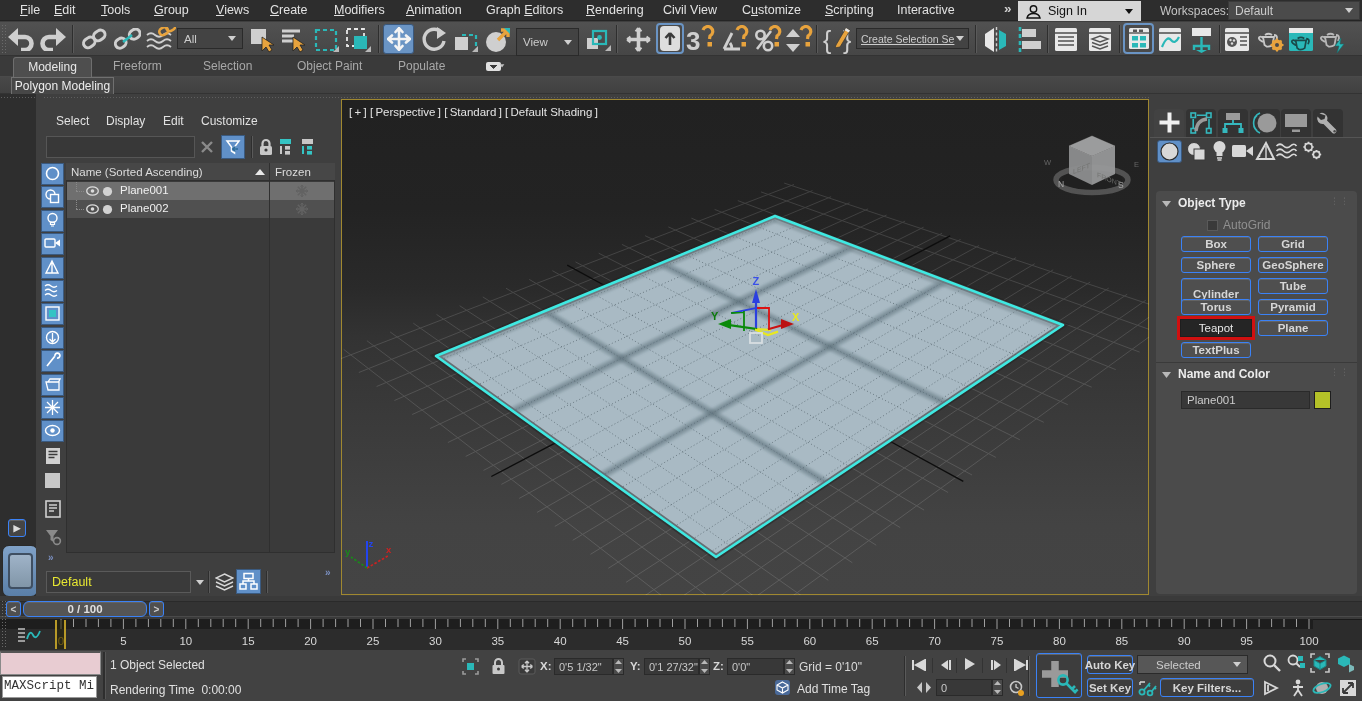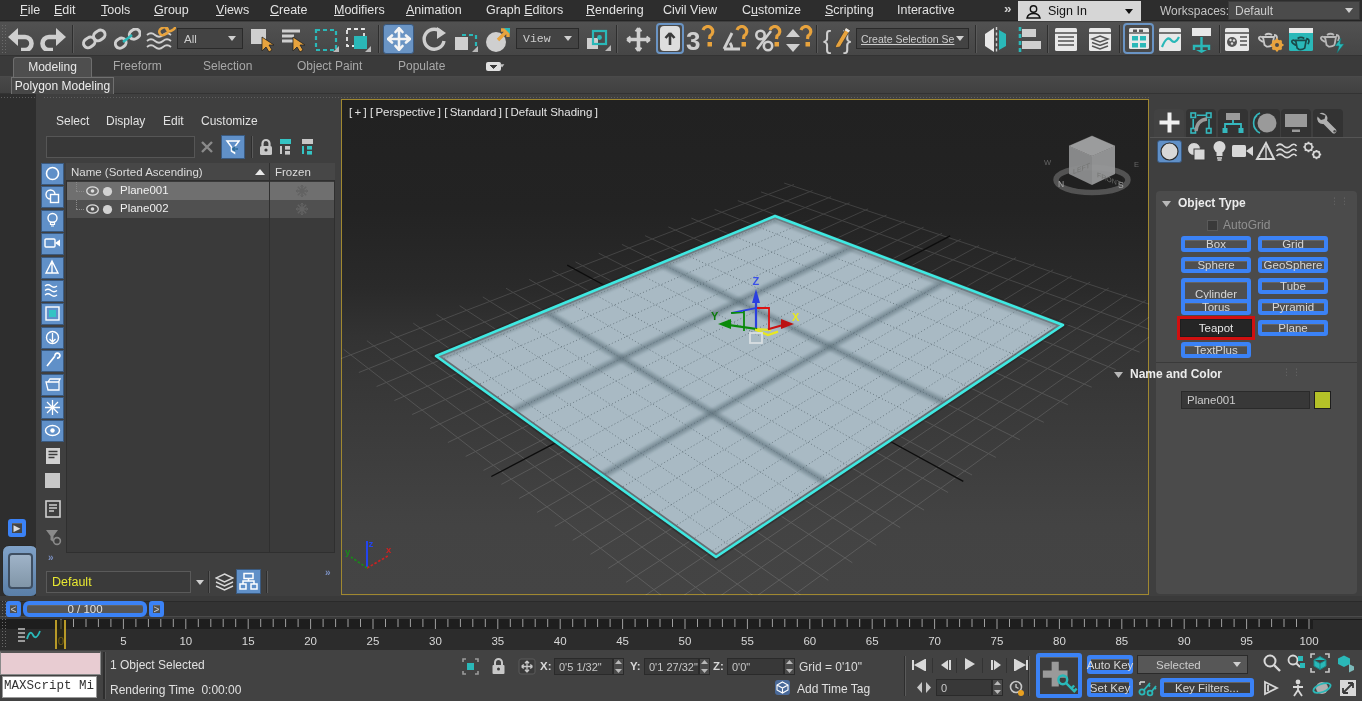--- a/index.html
+++ b/index.html
@@ -6,23 +6,23 @@
   font-family:"Liberation Sans", sans-serif; }
 .abs { position:absolute; white-space:nowrap; }
 #root { position:relative; width:1362px; height:701px; }
 .txt { color:#e2e2e2; font-size:12px; white-space:nowrap; }
 .combo { background:#434343; border:1px solid #2a2a2a; color:#cccccc;
   font-size:11.5px; display:flex; align-items:center; padding:0 6px; white-space:nowrap; overflow:hidden; }
 .combo .arr { margin-left:auto; }
 .arr { width:0; height:0; border-left:4px solid transparent; border-right:4px solid transparent;
   border-top:5px solid #cfcfcf; display:inline-block; }
 .sep { width:1px; background:#2e2e2e; box-shadow:1px 0 0 #5a5a5a; }
-.btn3d { background:#4f4f4f; border:4px solid #3b82f6; border-radius:3px;
+.btn3d { background:#4f4f4f; border:1px solid #3b82f6; border-radius:3px;
   box-shadow: inset 0 1px 0 #646464; color:#d6d6d6; font-size:11px;
-  display:flex; align-items:center; justify-content:center; }
+  display:flex; align-items:center; justify-content:center;font-weight:bold; }
 </style></head>
 <body>
 <div id="root">
 
 <div class="abs" style="left:0;top:0;width:1362px;height:21px;background:#2d2d2d;border-bottom:1px solid #242424;"></div>
 <div class="abs txt" style="left:20px;top:3px;font-size:12.5px;"><u>F</u>ile</div>
 <div class="abs txt" style="left:54px;top:3px;font-size:12.5px;"><u>E</u>dit</div>
 <div class="abs txt" style="left:101px;top:3px;font-size:12.5px;"><u>T</u>ools</div>
 <div class="abs txt" style="left:154px;top:3px;font-size:12.5px;"><u>G</u>roup</div>
 <div class="abs txt" style="left:216px;top:3px;font-size:12.5px;"><u>V</u>iews</div>
@@ -224,21 +224,21 @@
       <rect x="2" y="2" width="24" height="5" fill="#e8e8e8"></rect>
       <g transform="translate(3,4) scale(0.95)">
         <path d="M6 12 Q4 10 2.5 11 Q1 12 3 14 L6 16 M17 9 q3 0 3 3 l-1 3 M6 11 h11 l-1.5 8 Q13 21 9.5 20.5 L7.5 19 Z M8 9 q3.5-2.5 7 0" fill="none" stroke="#1a4a4a" stroke-width="1.8"></path>
       </g>
     </svg>
 <svg class="abs" style="left:1319px;top:26px;" width="28" height="27" viewBox="0 0 28 27">
       <path d="M6 12 Q4 10 2.5 11 Q1 12 3 14 L6 16 M17 9 q3 0 3 3 l-1 3 M6 11 h11 l-1.5 8 Q13 21 9.5 20.5 L7.5 19 Z M8 9 q3.5-2.5 7 0" fill="none" stroke="#b8b8b8" stroke-width="1.8"></path>
       <path d="M22 12 L16 20 h4 L18 27 L25 18 h-4 Z" fill="#2ab8b8" stroke="#1a6a6a" stroke-width="0.6"></path>
     </svg>
 <div class="abs combo" style="left:177px;top:28px;width:66px;height:21px;">All<span class="arr"></span></div>
-<div class="abs combo" style="left:516px;top:28px;width:63px;height:21px;font-family:Liberation Mono, monospace;">View<span class="arr"></span></div>
+<div class="abs combo" style="left:516px;top:28px;width:63px;height:28px;">View<span class="arr"></span></div>
 <div class="abs combo" style="left:856px;top:28px;width:113px;height:21px;padding:0 4px;">
       <span style="overflow:hidden;width:97px;display:inline-block;font-size:10.5px;text-decoration:underline;">Create Selection Se</span>
       <span class="arr" style="margin-left:0;"></span>
     </div>
 <div class="abs" style="left:0;top:56px;width:1362px;height:21px;background:#3a3a3a;border-bottom:1px solid #4a4a4a;"></div>
 <div class="abs" style="left:13px;top:57px;width:79px;height:20px;background:#4e4e4e;border:1px solid #6e6e6e;border-bottom:none;border-radius:3px 3px 0 0;color:#e8e8e8;font-size:12px;text-align:center;line-height:19px;">Modeling</div>
 <div class="abs" style="left:113px;top:59px;color:#a8a8a8;font-size:12px;">Freeform</div>
 <div class="abs" style="left:203px;top:59px;color:#a8a8a8;font-size:12px;">Selection</div>
 <div class="abs" style="left:297px;top:59px;color:#a8a8a8;font-size:12px;">Object Paint</div>
 <div class="abs" style="left:398px;top:59px;color:#a8a8a8;font-size:12px;">Populate</div>
@@ -651,21 +651,21 @@
 <div class="abs btn3d" style="left:1258px;top:257px;width:70px;height:16px;font-size:11.5px;">GeoSphere</div>
 <div class="abs btn3d" style="left:1181px;top:278px;width:70px;height:32px;font-size:11.5px;">Cylinder</div>
 <div class="abs btn3d" style="left:1258px;top:278px;width:70px;height:16px;font-size:11.5px;">Tube</div>
 <div class="abs btn3d" style="left:1181px;top:299px;width:70px;height:16px;font-size:11.5px;">Torus</div>
 <div class="abs btn3d" style="left:1258px;top:299px;width:70px;height:16px;font-size:11.5px;">Pyramid</div>
 <div class="abs" style="left:1177px;top:316px;width:78px;height:24px;border:3px solid #d01010;background:#1e1e1e;"></div>
 <div class="abs" style="left:1181px;top:320px;width:70px;height:16px;background:#252525;color:#e8e8e8;font-size:11.5px;text-align:center;line-height:16px;">Teapot</div>
 <div class="abs btn3d" style="left:1258px;top:320px;width:70px;height:16px;font-size:11.5px;">Plane</div>
 <div class="abs btn3d" style="left:1181px;top:342px;width:70px;height:16px;font-size:11.5px;">TextPlus</div>
 <div class="abs" style="left:1156px;top:362px;width:201px;height:1px;background:#3a3a3a;"></div>
-<div class="abs" style="left:1112px;top:366px;width:193px;height:17px;">
+<div class="abs" style="left:1160px;top:366px;width:193px;height:17px;">
       <svg width="9" height="9" style="position:absolute;left:2px;top:4px;" viewBox="0 0 9 9">
         <path d="M0 2 L9 2 L4.5 8 Z" fill="#b8b8b8"></path>
       </svg>
       <span style="position:absolute;left:18px;top:1px;color:#ececec;font-size:12px;font-weight:bold;">Name and Color</span>
       <span style="position:absolute;right:3px;top:1px;color:#6a6a6a;font-size:9px;letter-spacing:1px;">⋮⋮</span>
     </div>
 <div class="abs" style="left:1181px;top:391px;width:129px;height:18px;background:#383838;border:1px solid #2a2a2a;color:#cccccc;font-size:11.5px;line-height:17px;padding-left:5px;">Plane001</div>
 <div class="abs" style="left:1314px;top:391px;width:17px;height:18px;background:#b5c228;border:1px solid #1e1e1e;"></div>
 <div class="abs" style="left:0;top:596px;width:1362px;height:23px;background:#3a3a3a;"></div>
 <div class="abs" style="left:0;top:601px;width:1362px;height:16px;background:#333;border-top:1px solid #2a2a2a;border-bottom:1px solid #4a4a4a;"></div>

